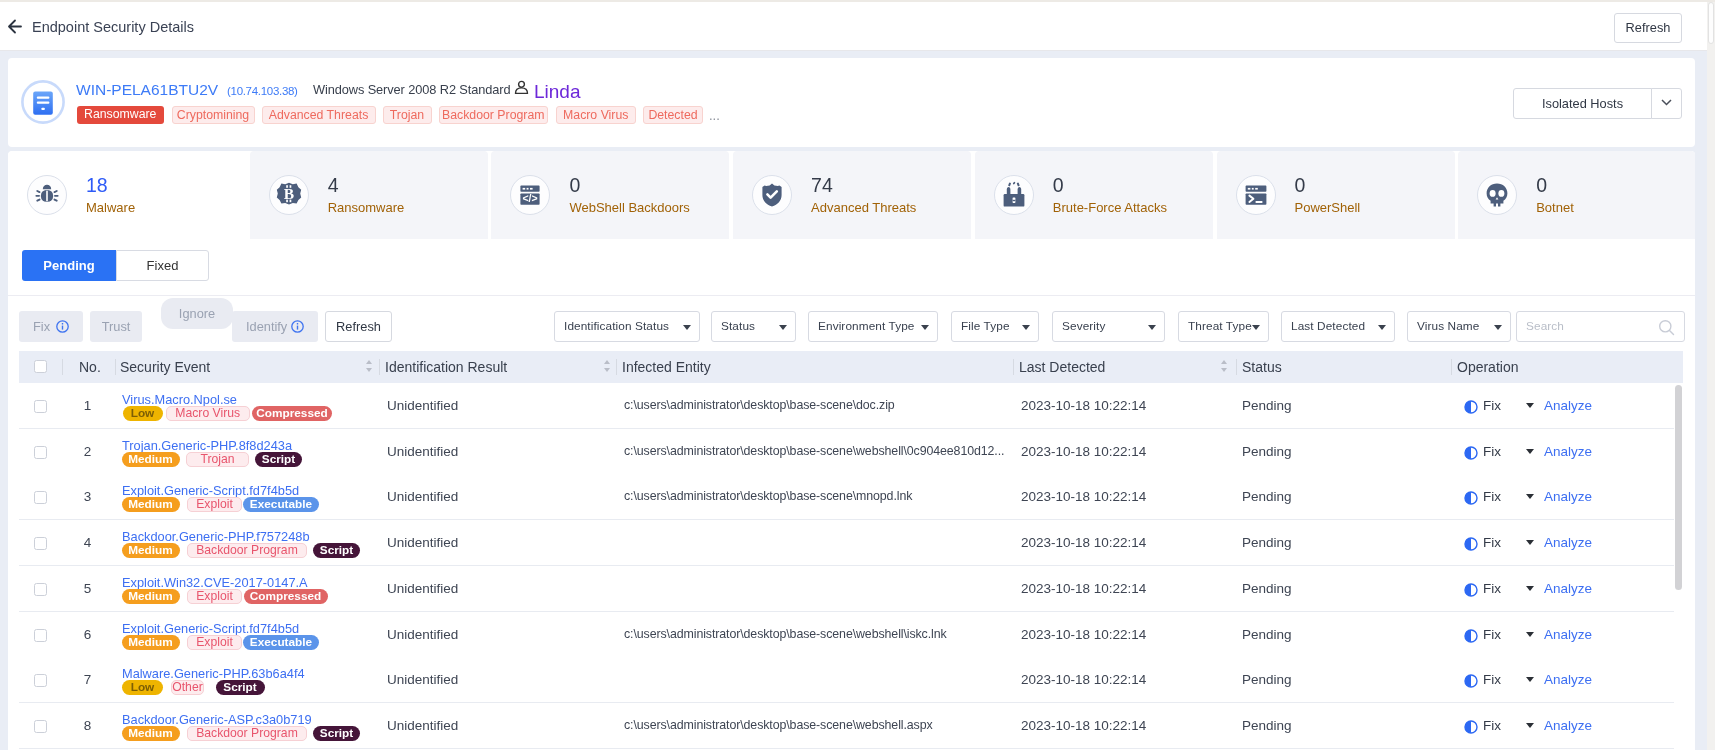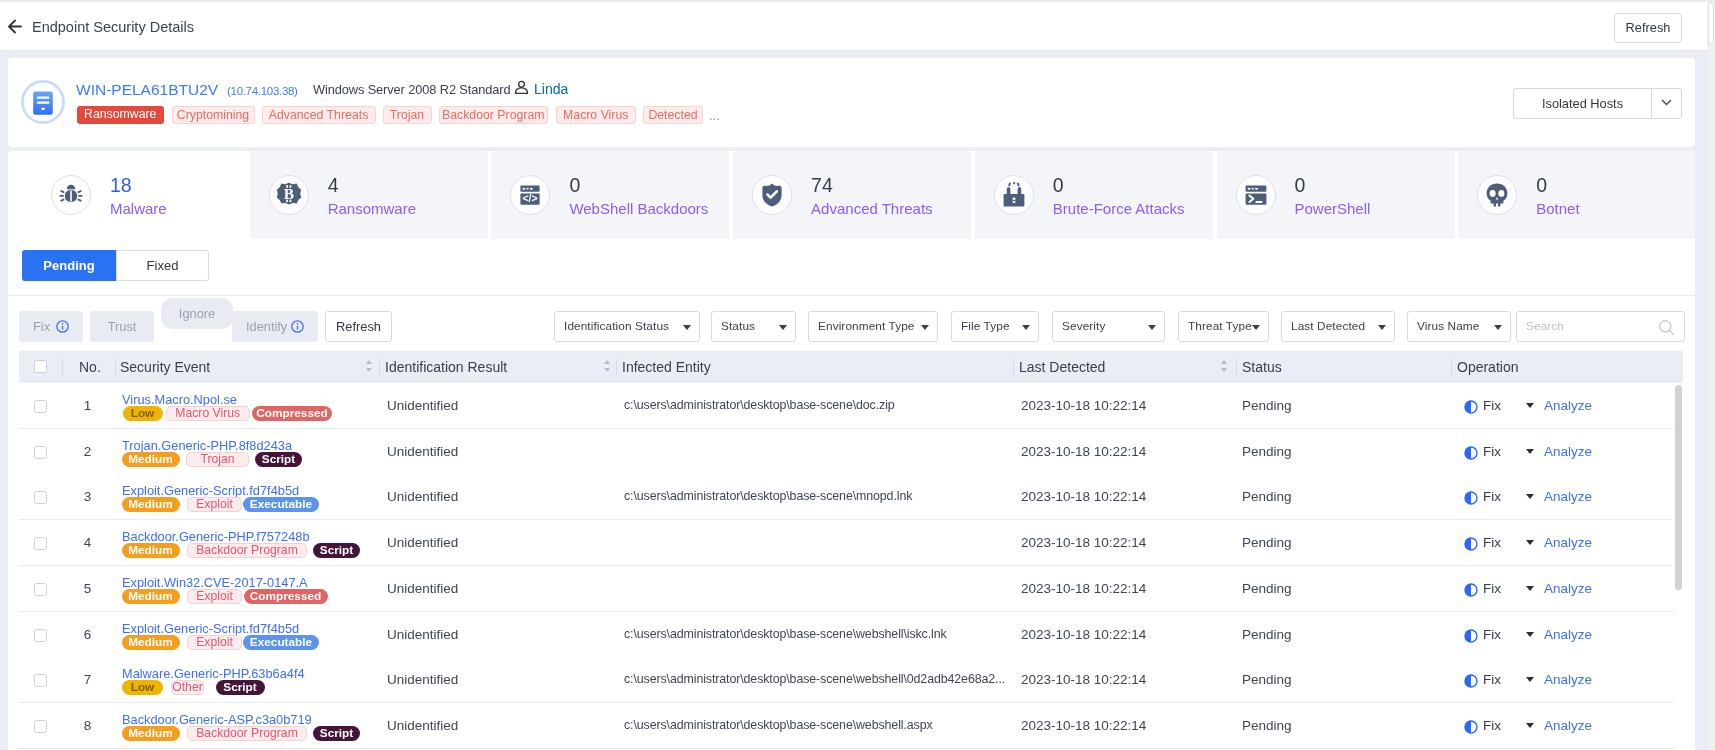--- a/index.html
+++ b/index.html
@@ -9,21 +9,21 @@
 .topbar{left:0;top:2px;width:1707px;height:49px;background:#fff;border-bottom:1px solid #e7e7ea;}
 .pagetitle{left:32px;top:19px;font-size:14.5px;color:#3a4254;}
 .btn{border:1px solid #d6d9e0;border-radius:3px;background:#fff;font-size:12.8px;color:#303744;text-align:center;}
 .panel{background:#fff;border-radius:4px;}
 .tag{position:absolute;top:0;height:18px;line-height:17px;border-radius:3px;font-size:12.3px;text-align:center;}
 .tagsolid{background:#e4493c;color:#fff;}
 .taglight{background:#fdecec;border:1px solid #f8d3cf;color:#ee6a5e;line-height:16px;}
 .card{position:absolute;top:0;height:88px;background:#f4f5f9;border-radius:4px 4px 0 0;}
 .ccirc{position:absolute;left:19px;top:24px;width:40px;height:40px;border-radius:50%;background:#fdfdfe;border:1px solid #dbe0ea;}
 .cnum{position:absolute;left:78px;top:23px;font-size:19.5px;color:#343b49;}
-.clab{position:absolute;left:78px;top:49px;font-size:15px;color:#8b5cf6;}
+.clab{position:absolute;left:78px;top:49px;font-size:13px;color:#a16207;}
 .filter{position:absolute;top:0;height:31px;border:1px solid #d7dae2;border-radius:3px;background:#fff;font-size:11.8px;color:#39414f;line-height:29px;padding-left:9px;letter-spacing:0.1px;}
 .fcaret{position:absolute;right:8px;top:13px;width:0;height:0;border-left:4.5px solid transparent;border-right:4.5px solid transparent;border-top:5.5px solid #3a414d;}
 .hsep{position:absolute;top:8px;width:1px;height:16px;background:#d6dae2;}
 .hlab{position:absolute;top:8px;font-size:14px;color:#39404e;white-space:nowrap;}
 .sortc{position:absolute;width:0;height:0;border-left:3.5px solid transparent;border-right:3.5px solid transparent;}
 .row{position:absolute;left:19px;width:1655px;height:46px;background:#fff;border-bottom:1px solid #e8ebf1;}
 .cb{position:absolute;left:15px;width:13px;height:13px;border:1px solid #ccd0d9;border-radius:2.5px;background:#fff;}
 .rname{position:absolute;left:103px;top:9px;font-size:12.8px;color:#3d6ff2;white-space:nowrap;}
 .badge{position:absolute;top:23px;height:15px;line-height:15px;border-radius:8px;font-size:11.8px;font-weight:bold;color:#fff;text-align:center;white-space:nowrap;}
 .bpink{background:#fdecee;border:1px solid #f6d0d4;color:#e8556d;font-weight:normal;font-size:12.2px;line-height:13px;border-radius:5px;}
@@ -59,38 +59,38 @@
 <rect x="15.8" y="21.6" width="12.6" height="2.1" rx="1" fill="#fff"></rect>
 <rect x="20.3" y="27.7" width="3.6" height="2.3" rx="1" fill="#fff"></rect>
 </svg>
 <div class="abs" style="left:76px;top:81px;font-size:15.5px;color:#3d7bf7;white-space:nowrap;">WIN-PELA61BTU2V</div>
 <div class="abs" style="left:227px;top:85px;font-size:11.5px;letter-spacing:-0.3px;color:#3d7bf7;white-space:nowrap;">(10.74.103.38)</div>
 <div class="abs" style="left:313px;top:82px;font-size:12.8px;letter-spacing:-0.1px;color:#39404d;white-space:nowrap;">Windows Server 2008 R2 Standard</div>
 <svg class="abs" style="left:514px;top:80px" width="15" height="15" viewBox="0 0 15 15">
     <circle cx="7.5" cy="4.3" r="2.9" fill="none" stroke="#333" stroke-width="1.4"></circle>
     <path d="M1.5 13.4 C1.5 9.9 4 7.9 7.5 7.9 C11 7.9 13.5 9.9 13.5 13.4 Z" fill="none" stroke="#333" stroke-width="1.4" stroke-linejoin="round"></path>
   </svg>
-<div class="abs" style="left:534px;top:81px;font-size:14px;color:#0369a1;text-align:center;">Linda</div>
+<div class="abs" style="left:534px;top:81px;font-size:19px;color:#6d28d9;text-align:center;">Linda</div>
 <div class="abs" style="left:0;top:106px;">
 <span class="tag tagsolid" style="left:76.5px;width:87.5px;">Ransomware</span>
 <span class="tag taglight" style="left:171.5px;width:83px;">Cryptomining</span>
 <span class="tag taglight" style="left:261.5px;width:114px;">Advanced Threats</span>
 <span class="tag taglight" style="left:382.5px;width:49px;">Trojan</span>
 <span class="tag taglight" style="left:439px;width:108.5px;">Backdoor Program</span>
 <span class="tag taglight" style="left:556px;width:79.5px;">Macro Virus</span>
 <span class="tag taglight" style="left:643px;width:60px;">Detected</span>
 <span style="position:absolute;left:709px;top:2px;font-size:13px;color:#8a8f99;">...</span>
   </div>
 <div class="abs btn" style="left:1513px;top:88px;width:139px;height:31px;line-height:29px;border-radius:3px 0 0 3px;">Isolated Hosts</div>
 <div class="abs btn" style="left:1651px;top:88px;width:31px;height:31px;border-radius:0 3px 3px 0;"><svg style="margin-top:10px" width="11" height="7" viewBox="0 0 11 7">
       <path d="M1 1 L5.5 5.5 L10 1" stroke="#4a4f5a" stroke-width="1.5" fill="none"></path>
     </svg></div>
 <div class="abs panel" style="left:8px;top:151px;width:1687px;height:599px;border-radius:4px 4px 0 0;"></div>
 <div class="abs" style="left:8px;top:151px;width:1687px;height:88px;overflow:hidden;border-radius:4px 4px 0 0;">
-<div class="card" style="left:0.0px;width:238px;background:#fff;margin-left:24px;">
+<div class="card" style="left:0.0px;width:238px;background:#fff;">
 <div class="ccirc"><svg style="margin:5px 0 0 5px" width="28" height="28" viewBox="0 0 28 28">
           <g fill="#4d5e7c">
             <path d="M9.8 8.2 C9.8 5.6 11.6 3.8 14 3.8 C16.4 3.8 18.2 5.6 18.2 8.2 Z"></path>
 <rect x="7.9" y="9.0" width="12.2" height="11.8" rx="5.4"></rect>
             <rect x="13.2" y="9.6" width="1.6" height="10.6" fill="#fff"></rect>
 <rect x="3.2" y="9.6" width="4.4" height="1.9" rx="0.95" transform="rotate(26 5.4 10.5)"></rect>
             <rect x="20.4" y="9.6" width="4.4" height="1.9" rx="0.95" transform="rotate(-26 22.6 10.5)"></rect>
 <rect x="2.4" y="13.9" width="4.6" height="1.9" rx="0.95"></rect>
             <rect x="21" y="13.9" width="4.6" height="1.9" rx="0.95"></rect>
 <rect x="3.2" y="18.2" width="4.4" height="1.9" rx="0.95" transform="rotate(-26 5.4 19.1)"></rect>
@@ -184,21 +184,21 @@
 </div>
 <div class="abs" style="left:22px;top:250px;width:94px;height:31px;background:#2a72f4;border-radius:3px 0 0 3px;color:#fff;font-size:13px;font-weight:bold;text-align:center;line-height:31px;">Pending</div>
 <div class="abs" style="left:116px;top:250px;width:93px;height:31px;background:#fff;border:1px solid #d8dbe3;border-radius:0 3px 3px 0;color:#333;font-size:13px;text-align:center;line-height:29px;">Fixed</div>
 <div class="abs" style="left:8px;top:295px;width:1687px;height:1px;background:#ececf2;"></div>
 <div class="abs" style="left:19px;top:311px;width:64px;height:31px;background:#e9ebf2;border-radius:3px;color:#9aa2b2;font-size:12.8px;line-height:31px;padding-left:14px;">Fix</div>
 <svg class="abs" style="left:56px;top:320px" width="13" height="13" viewBox="0 0 13 13">
     <circle cx="6.5" cy="6.5" r="5.7" fill="none" stroke="#3f74f0" stroke-width="1.3"></circle>
     <rect x="5.8" y="5.6" width="1.4" height="4" fill="#3f74f0"></rect>
     <rect x="5.8" y="3" width="1.4" height="1.5" fill="#3f74f0"></rect>
   </svg>
-<div class="abs" style="left:90px;top:311px;width:64px;height:31px;background:#e9ebf2;border-radius:3px;color:#9aa2b2;font-size:12.8px;text-align:center;line-height:31px;">Trust</div>
+<div class="abs" style="left:90px;top:311px;width:52px;height:31px;background:#e9ebf2;border-radius:3px;color:#9aa2b2;font-size:12.8px;text-align:center;line-height:31px;">Trust</div>
 <div class="abs" style="left:161px;top:298px;width:72px;height:31px;background:#e9ebf2;border-radius:12px;color:#9aa2b2;font-size:12.8px;text-align:center;line-height:31px;">Ignore</div>
 <div class="abs" style="left:232px;top:311px;width:86px;height:31px;background:#e9ebf2;border-radius:3px;color:#9aa2b2;font-size:12.8px;line-height:31px;padding-left:14px;">Identify</div>
 <svg class="abs" style="left:291px;top:320px" width="13" height="13" viewBox="0 0 13 13">
     <circle cx="6.5" cy="6.5" r="5.7" fill="none" stroke="#3f74f0" stroke-width="1.3"></circle>
     <rect x="5.8" y="5.6" width="1.4" height="4" fill="#3f74f0"></rect>
     <rect x="5.8" y="3" width="1.4" height="1.5" fill="#3f74f0"></rect>
   </svg>
 <div class="abs btn" style="left:325px;top:311px;width:67px;height:31px;line-height:29px;">Refresh</div>
 <div class="abs" style="left:0;top:311px;">
 <div class="filter" style="left:554px;width:146px;">Identification Status<div class="fcaret"></div></div>
@@ -258,20 +258,21 @@
 <div class="cell" style="left:1525px;color:#3d6ff2;">Analyze</div>
 </div>
 <div class="row" style="top:428.7px;">
 <div class="cb" style="top:17px;"></div>
 <div class="cell" style="left:61px;width:15px;text-align:center;">2</div>
 <div class="rname">Trojan.Generic-PHP.8f8d243a</div>
 <div class="badge borange" style="left:102.5px;width:58px;">Medium</div>
 <div class="badge bpink" style="left:167px;width:63px;">Trojan</div>
 <div class="badge bdark" style="left:236px;width:47px;">Script</div>
 <div class="cell" style="left:368px;">Unidentified</div>
+<div class="cell" style="left:605px;font-size:12.4px;letter-spacing:-0.1px;">c:\users\administrator\desktop\base-scene\webshell\0c904ee810d12...</div>
 <div class="cell" style="left:1002px;">2023-10-18 10:22:14</div>
 <div class="cell" style="left:1223px;">Pending</div>
 <svg style="position:absolute;left:1445px;top:17px" width="14" height="14" viewBox="0 0 14 14">
       <circle cx="7" cy="7" r="6" fill="none" stroke="#2c68f3" stroke-width="1.4"></circle>
       <path d="M7 1 A6 6 0 0 0 7 13 Z" fill="#2c68f3"></path>
     </svg>
 <div class="cell" style="left:1464px;color:#343b48;">Fix</div>
 <div style="position:absolute;left:1507px;top:20px;width:0;height:0;border-left:4.5px solid transparent;border-right:4.5px solid transparent;border-top:5.5px solid #2b2f36;"></div>
 <div class="cell" style="left:1525px;color:#3d6ff2;">Analyze</div>
 </div>
@@ -350,21 +351,20 @@
 <div class="cell" style="left:1525px;color:#3d6ff2;">Analyze</div>
 </div>
 <div class="row" style="top:657.2px;">
 <div class="cb" style="top:17px;"></div>
 <div class="cell" style="left:61px;width:15px;text-align:center;">7</div>
 <div class="rname">Malware.Generic-PHP.63b6a4f4</div>
 <div class="badge bgold" style="left:103px;width:41px;">Low</div>
 <div class="badge bpink" style="left:152px;width:33px;">Other</div>
 <div class="badge bdark" style="left:196.5px;width:49px;">Script</div>
 <div class="cell" style="left:368px;">Unidentified</div>
-<div class="cell" style="left:605px;font-size:12.4px;letter-spacing:-0.1px;">c:\users\administrator\desktop\base-scene\webshell\0d2adb42e68a2...</div>
 <div class="cell" style="left:1002px;">2023-10-18 10:22:14</div>
 <div class="cell" style="left:1223px;">Pending</div>
 <svg style="position:absolute;left:1445px;top:17px" width="14" height="14" viewBox="0 0 14 14">
       <circle cx="7" cy="7" r="6" fill="none" stroke="#2c68f3" stroke-width="1.4"></circle>
       <path d="M7 1 A6 6 0 0 0 7 13 Z" fill="#2c68f3"></path>
     </svg>
 <div class="cell" style="left:1464px;color:#343b48;">Fix</div>
 <div style="position:absolute;left:1507px;top:20px;width:0;height:0;border-left:4.5px solid transparent;border-right:4.5px solid transparent;border-top:5.5px solid #2b2f36;"></div>
 <div class="cell" style="left:1525px;color:#3d6ff2;">Analyze</div>
 </div>

